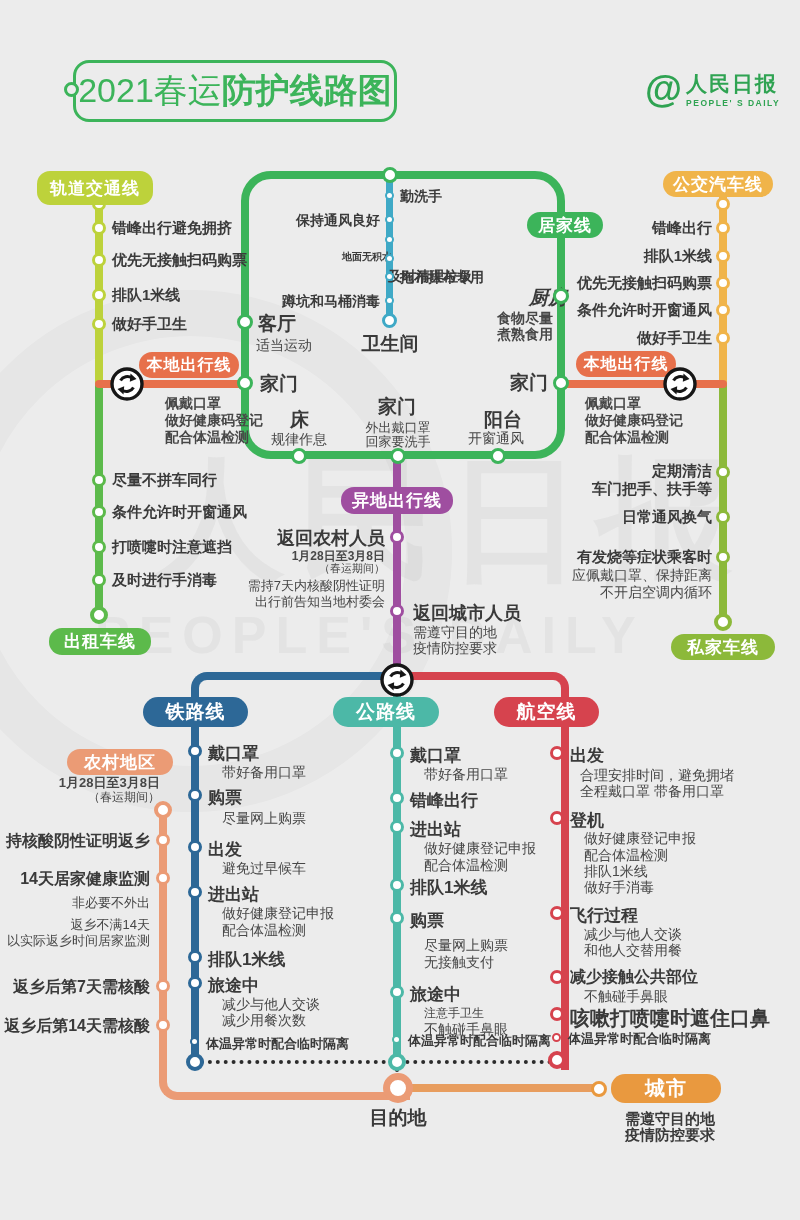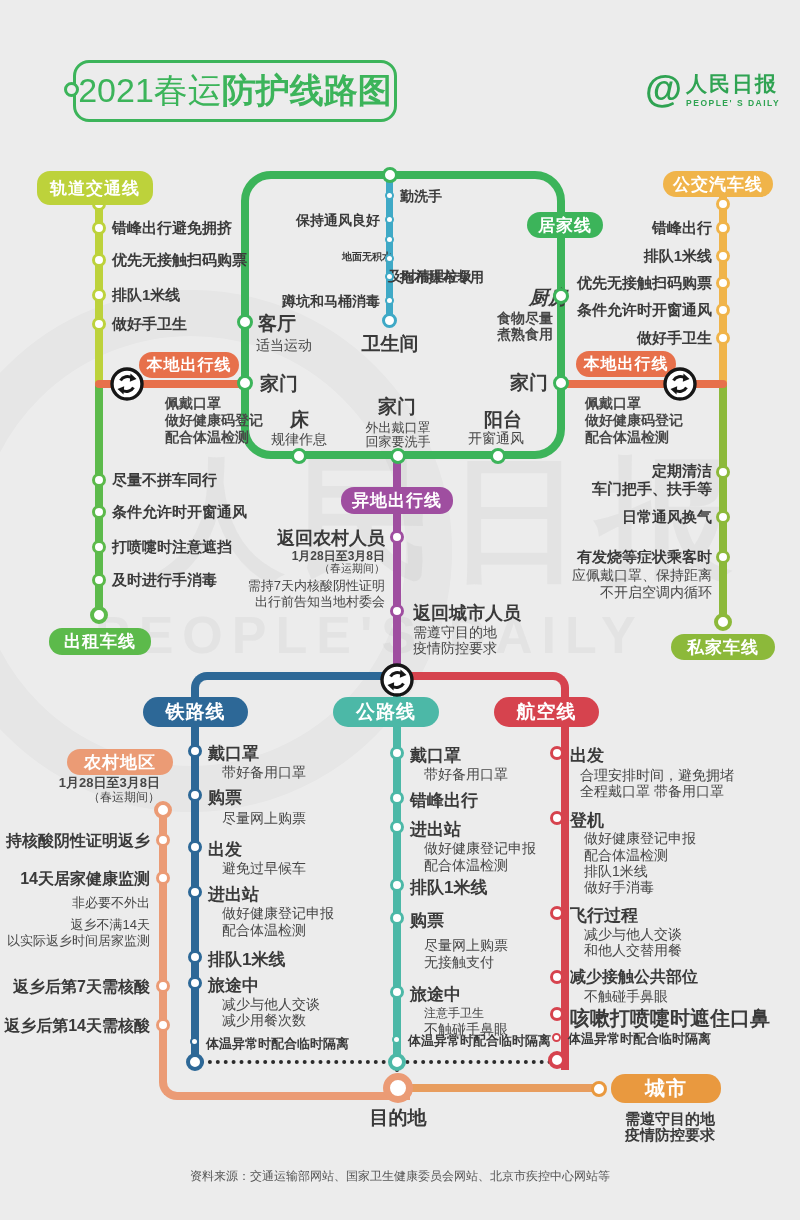--- a/index.html
+++ b/index.html
@@ -296,14 +296,13 @@
     <polygon points="14.5,28.5 8.5,23 15.2,20.2" fill="#161616"></polygon>
   </svg>
   <svg class="transfer" style="left:379px;top:662px;" viewBox="0 0 36 36">
     <circle cx="18" cy="18" r="15" fill="#fff" stroke="#161616" stroke-width="3.4"></circle>
     <path d="M11.5 14.5 A8 8 0 0 1 23 12" fill="none" stroke="#161616" stroke-width="3"></path>
     <polygon points="21.5,7.5 27.5,13 20.8,15.8" fill="#161616"></polygon>
     <path d="M24.5 21.5 A8 8 0 0 1 13 24" fill="none" stroke="#161616" stroke-width="3"></path>
     <polygon points="14.5,28.5 8.5,23 15.2,20.2" fill="#161616"></polygon>
   </svg>
 
-  <div class="abs" style="left:0;top:1168px;width:800px;text-align:center;font-size:12px;color:#555;font-weight:500;z-index:3;">资料来源：交通运输部网站、国家卫生健康委员会网站、北京市疾控中心网站等</div>
 </div>
 
 </body></html>

